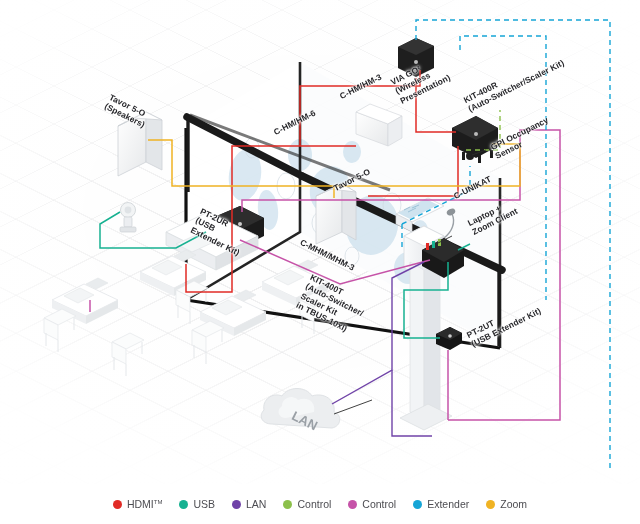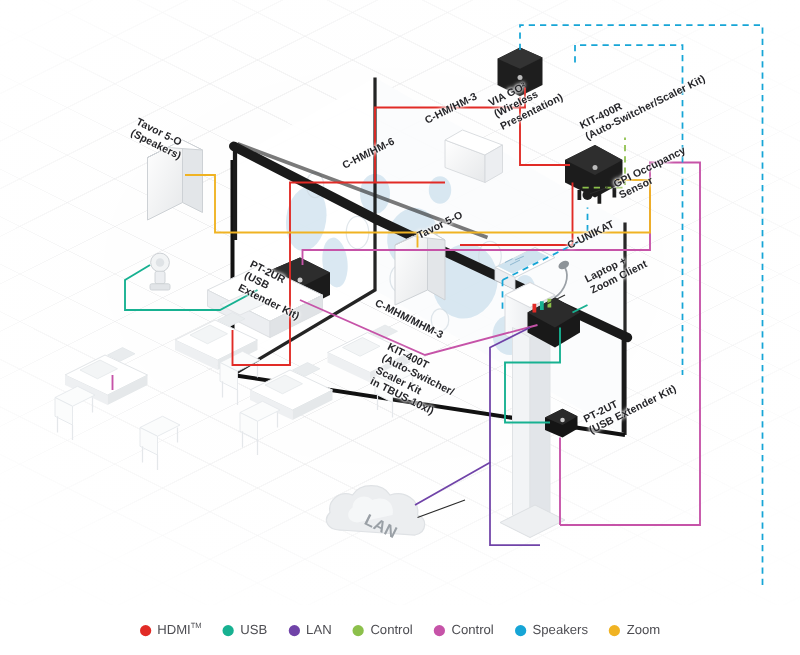--- a/index.html
+++ b/index.html
@@ -383,19 +383,19 @@
     <div class="legend-item">
       <span class="legend-dot" style="background: rgb(140, 192, 75);"></span>
       <span class="legend-label">Control</span>
     </div>
     <div class="legend-item">
       <span class="legend-dot" style="background: rgb(198, 83, 168);"></span>
       <span class="legend-label">Control</span>
     </div>
     <div class="legend-item">
       <span class="legend-dot" style="background: rgb(22, 165, 214);"></span>
-      <span class="legend-label">Speakers</span>
+      <span class="legend-label">Extender</span>
     </div>
     <div class="legend-item">
       <span class="legend-dot" style="background: rgb(240, 179, 35);"></span>
       <span class="legend-label">Zoom</span>
     </div>
   </div>
 
 </body></html>

